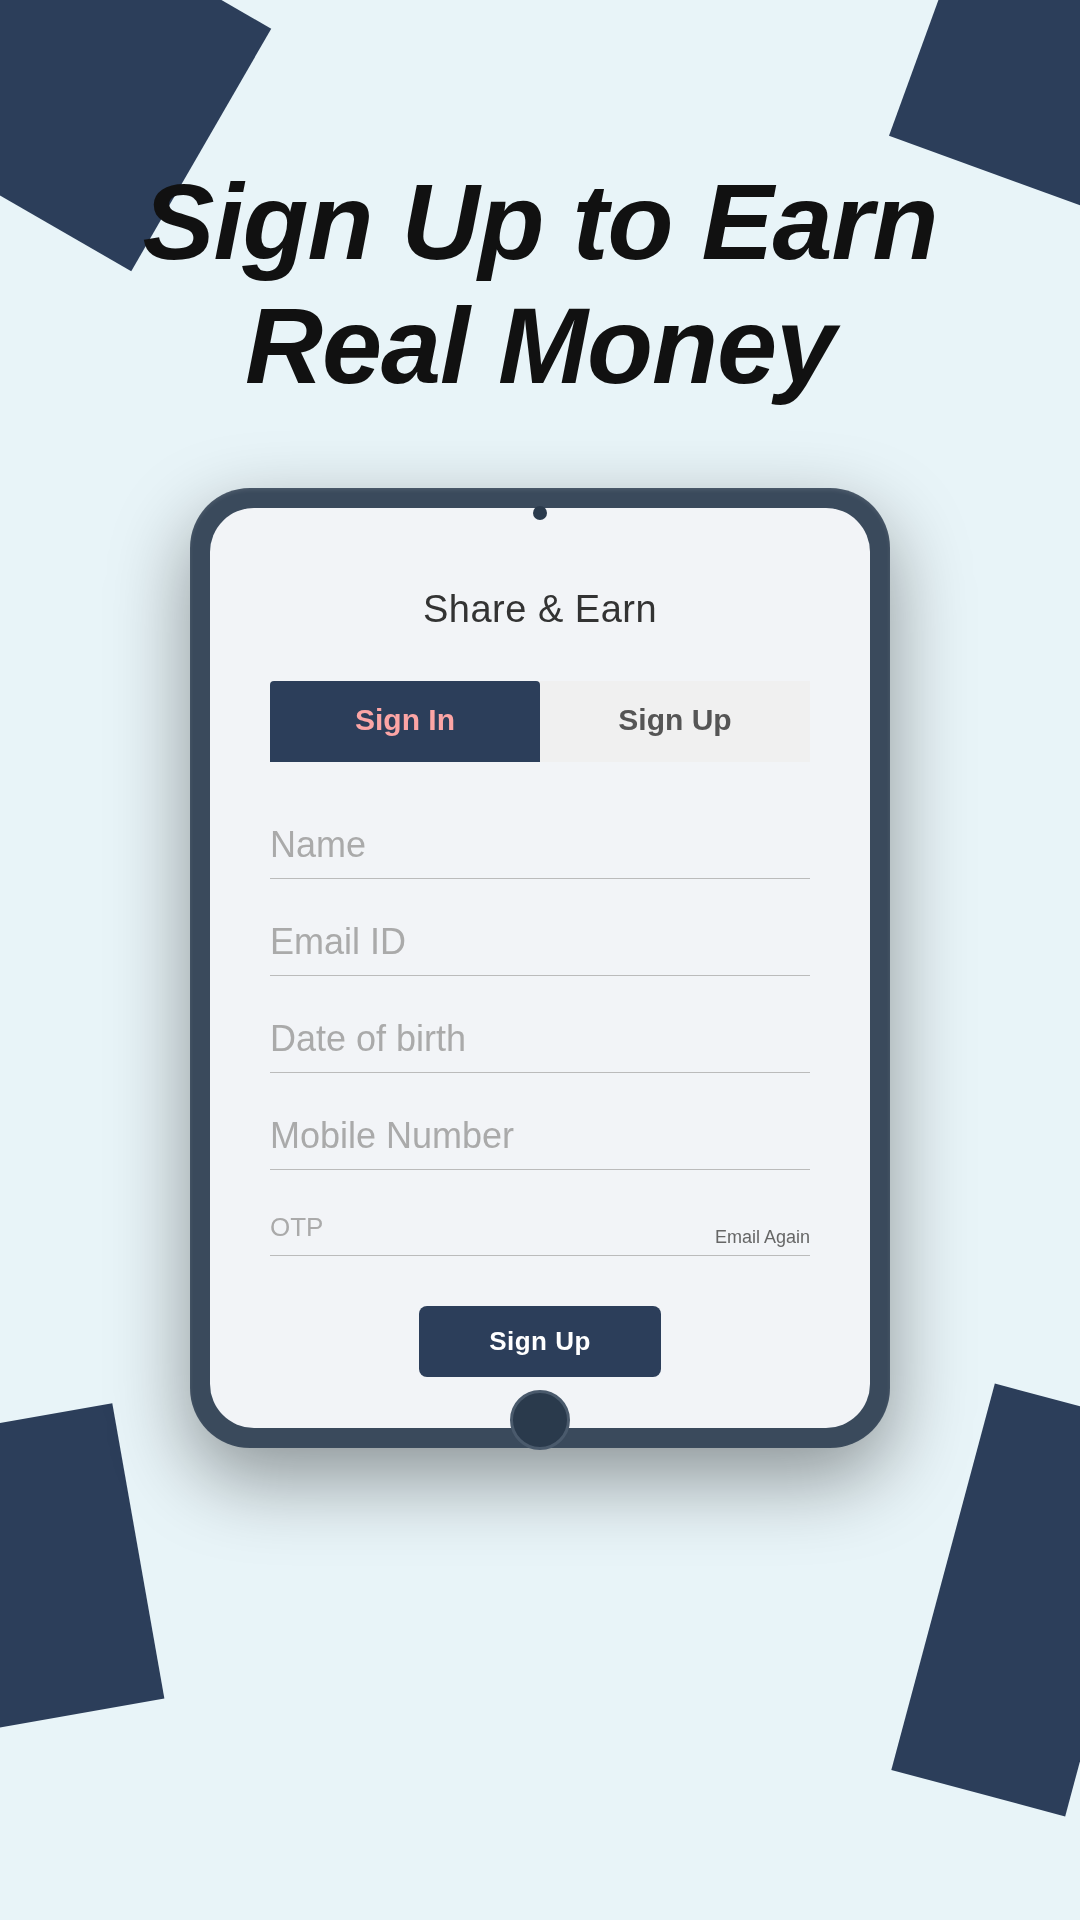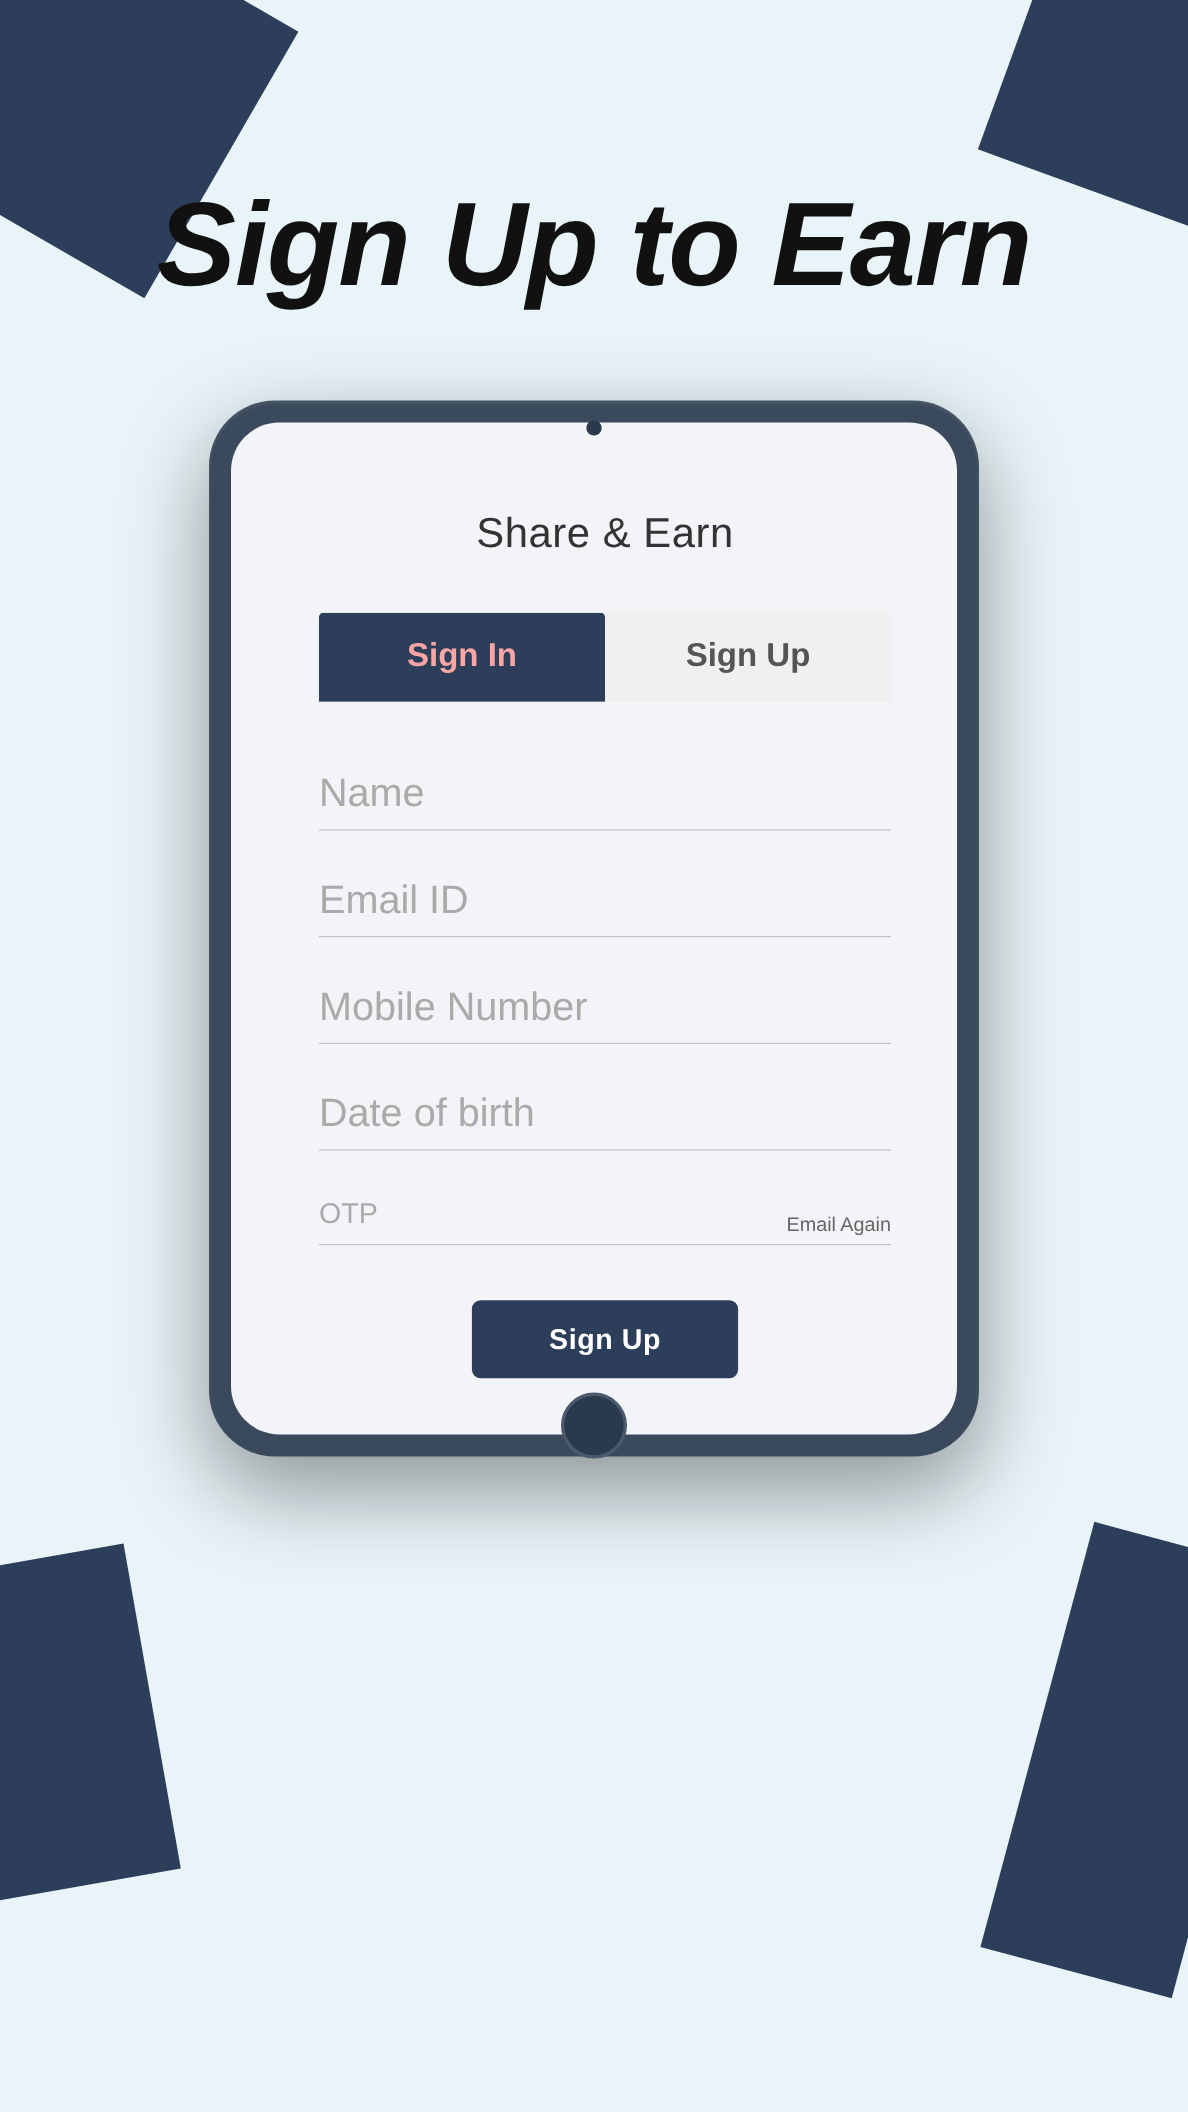--- a/index.html
+++ b/index.html
@@ -131,21 +131,20 @@
     
     .tablet-screen {
       width: 100%;
       height: 100%;
       background: #f2f4f7;
       border-radius: 44px;
       overflow: hidden;
       display: flex;
       flex-direction: column;
       align-items: center;
-      padding-left: 20px;
     }
 
     
     .app-content {
       width: 100%;
       flex: 1;
       display: flex;
       flex-direction: column;
       align-items: center;
       padding: 80px 60px 40px;
@@ -261,20 +260,21 @@
 <div class="bg-corner-tl"></div>
 <div class="bg-corner-tr"></div>
 <div class="bg-corner-br"></div>
 <div class="bg-corner-bl"></div>
 
 <div class="content">
 
   <div class="hero-title">
     <h1>
       <span>Sign Up to Earn</span><br>
+      <span>Real Money</span>
     </h1>
   </div>
 
   <div class="tablet-wrapper">
     <div class="tablet">
       <div class="tablet-camera"></div>
 
       <div class="tablet-screen">
         <div class="app-content">
 
@@ -287,25 +287,25 @@
 
           <div class="form-group">
             <input class="form-field" type="text" placeholder="Name" style="">
           </div>
 
           <div class="form-group">
             <input class="form-field" type="email" placeholder="Email ID" style="">
           </div>
 
           <div class="form-group">
+            <input class="form-field" type="text" placeholder="Date of birth" style="">
+          </div>
+
+          <div class="form-group">
             <input class="form-field" type="tel" placeholder="Mobile Number" style="">
-          </div>
-
-          <div class="form-group">
-            <input class="form-field" type="text" placeholder="Date of birth" style="">
           </div>
 
           <div class="otp-row">
             <input class="otp-field" type="text" placeholder="OTP" style="">
             <span class="send-again">Email Again</span>
           </div>
 
           <button class="signup-btn">Sign Up</button>
 
         </div>

